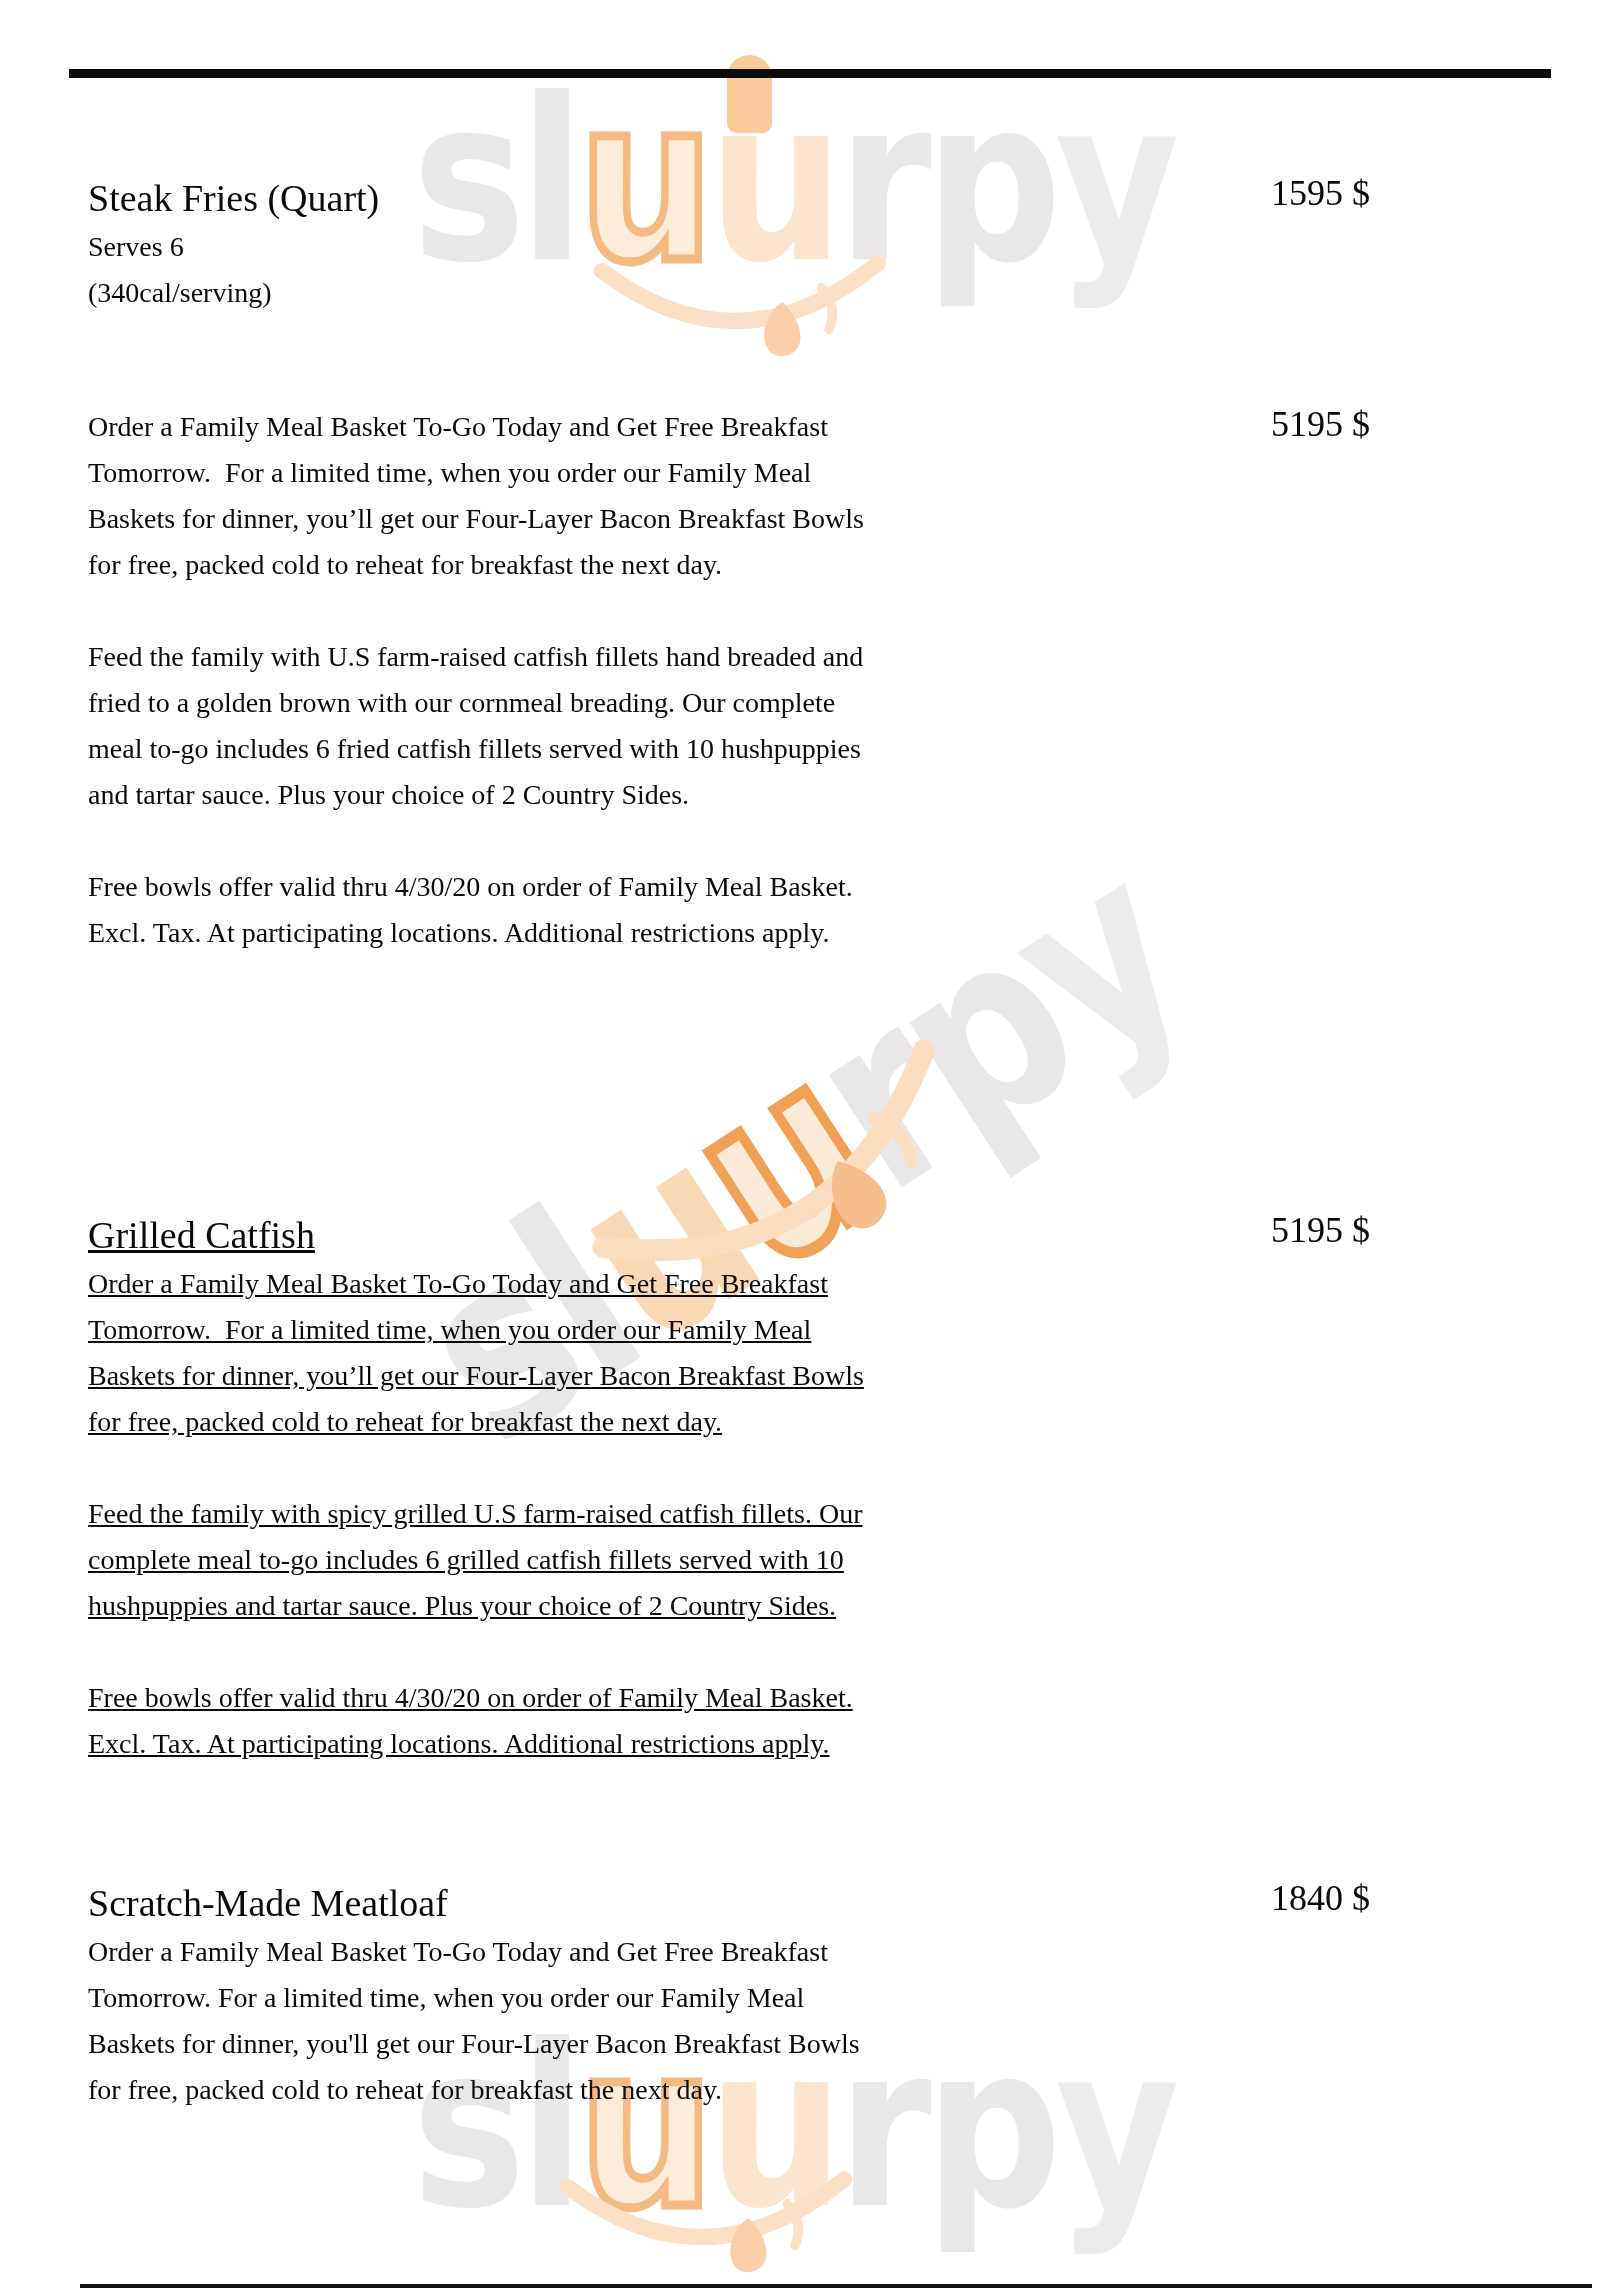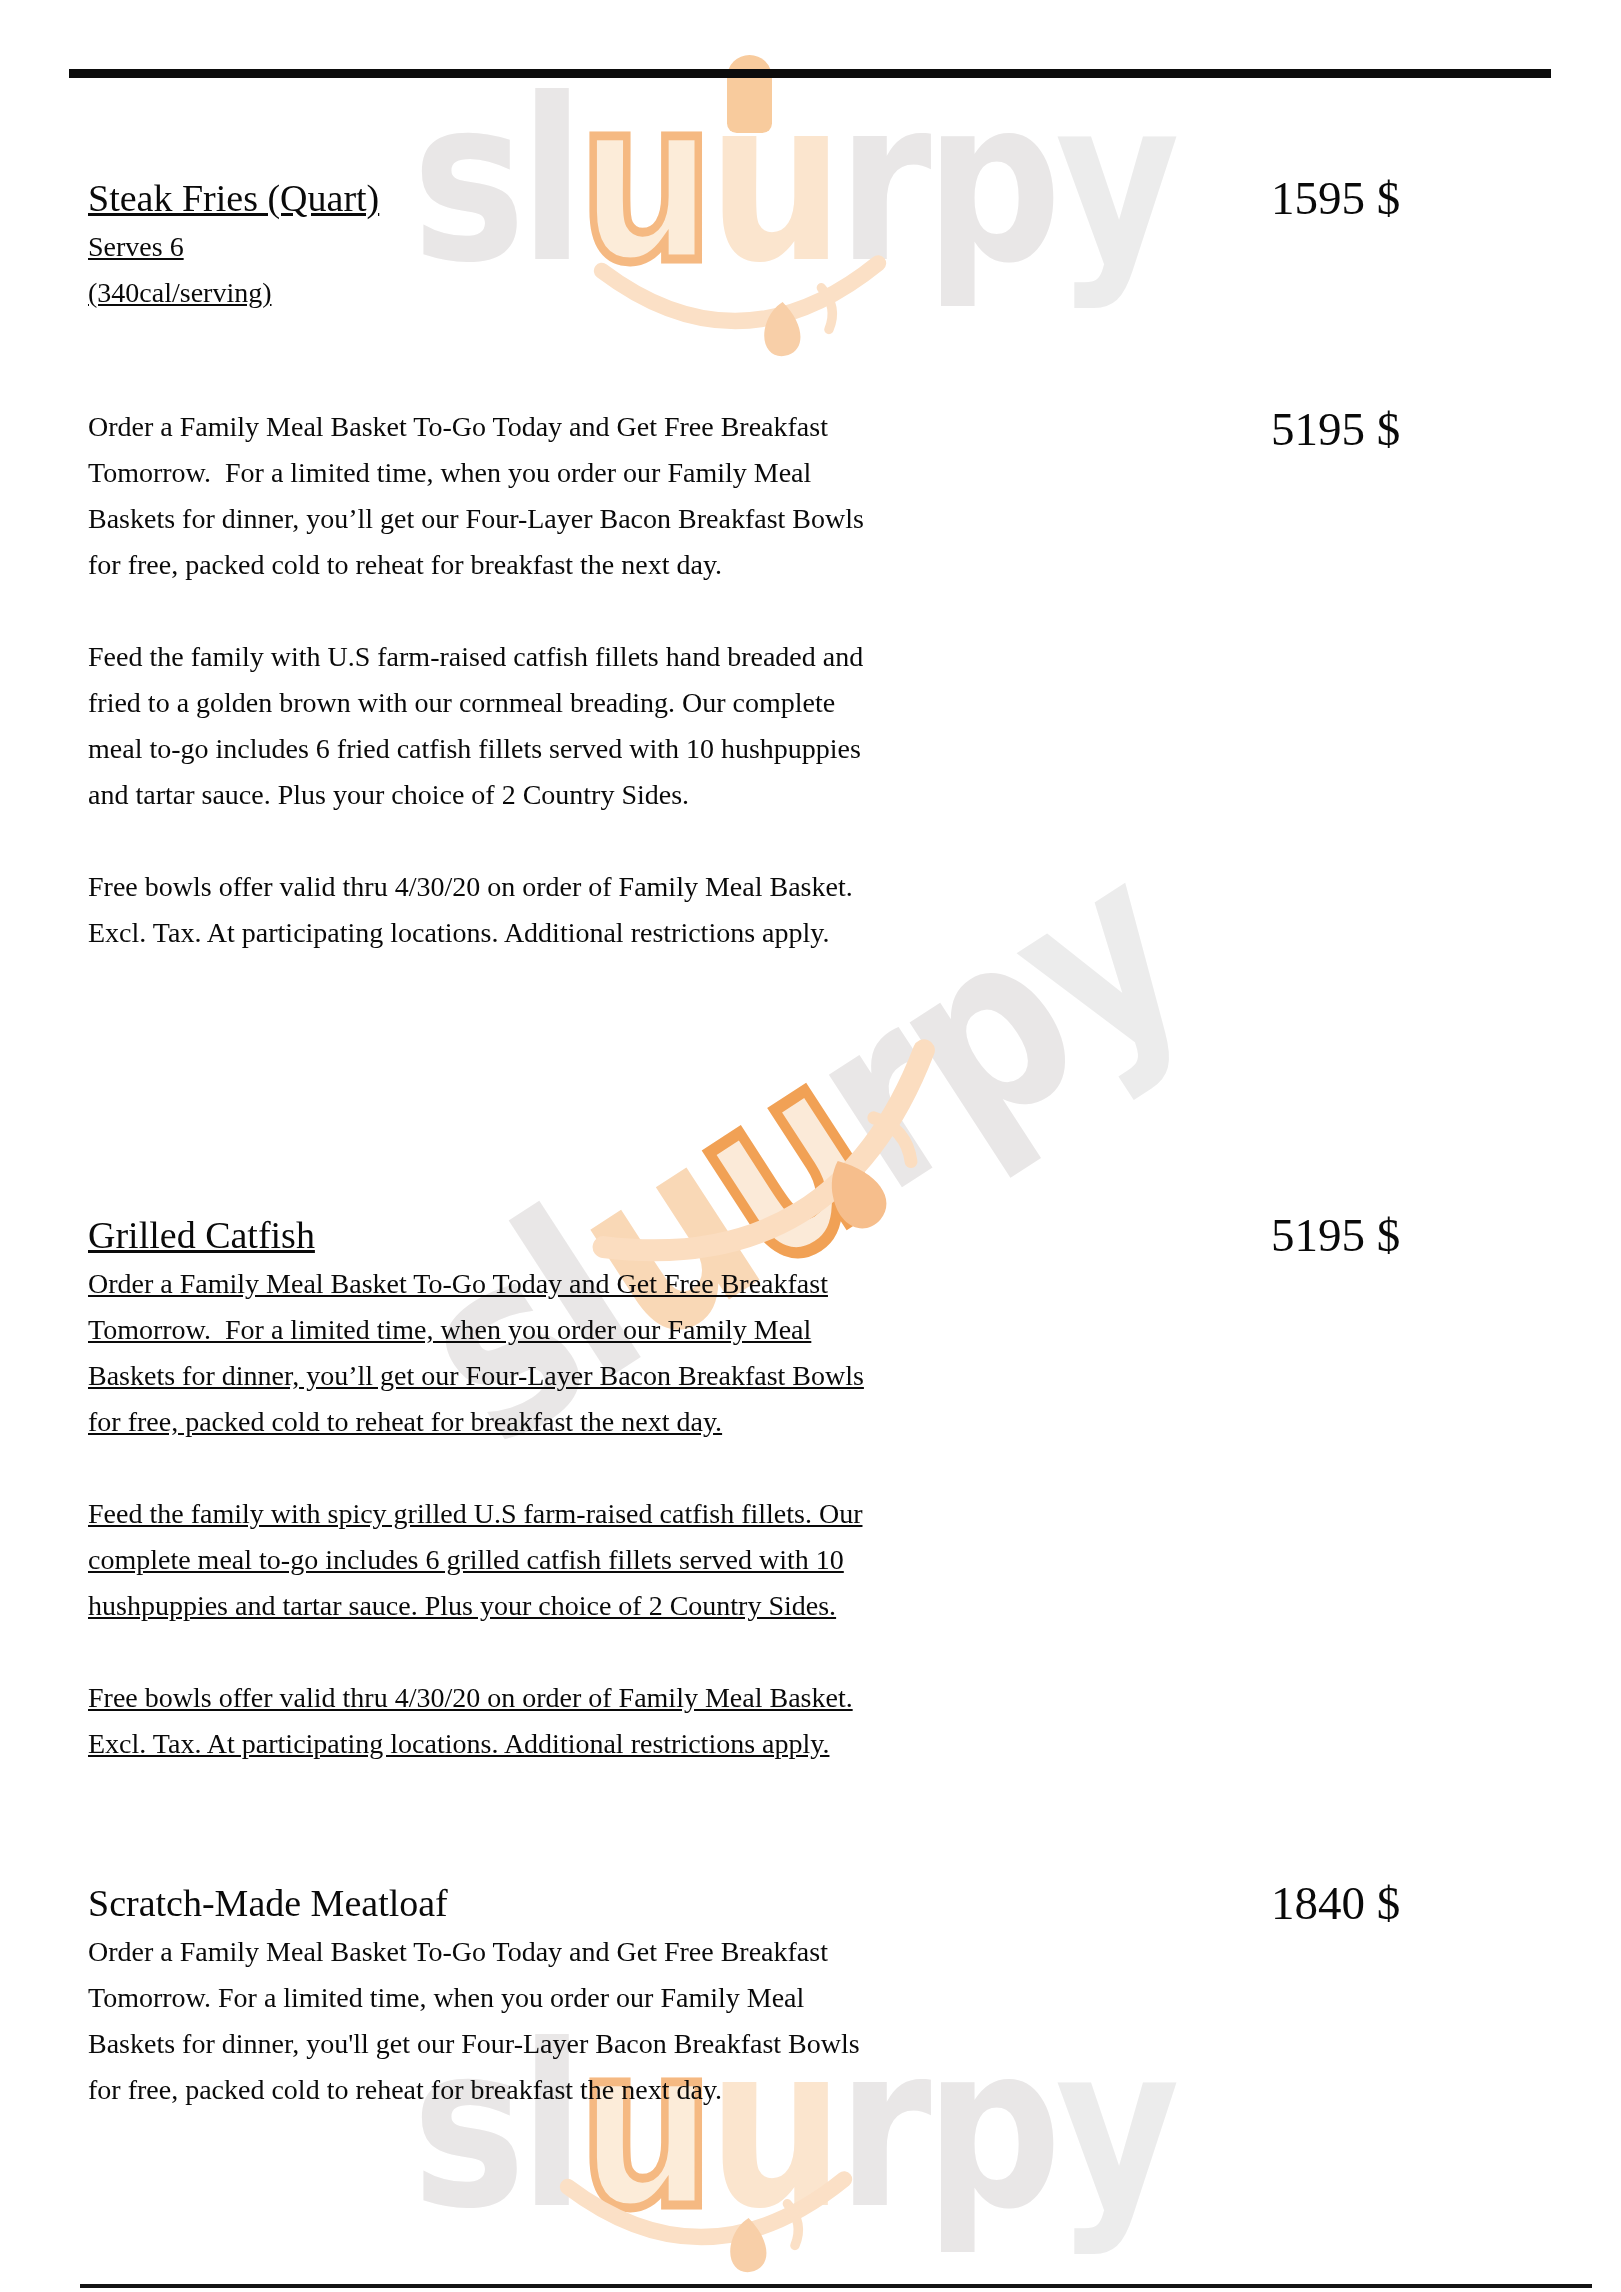--- a/index.html
+++ b/index.html
@@ -52,21 +52,21 @@
   
   .content { position:absolute; inset:0; z-index:3; }
   .item { position:absolute; left:88px; width:1451px; }
   .item-name {
     font-size:38px; line-height:51px; white-space:pre;
   }
   .item-desc {
     font-size:28px; line-height:46px; white-space:pre-wrap;
   }
   .item-price {
-    position:absolute; left:1183px; top:2px; font-size:47px; line-height:1;
+    position:absolute; left:1183px; top:2px; font-size:36px; line-height:1;
     white-space:nowrap;
   }
   
 
   .bottom-rule {
     position:absolute; left:80px; top:2284px; width:1512px; height:3.9px;
     background:#141414; z-index:3;
   }
 </style>
 </head>
@@ -103,21 +103,21 @@
       <path class="smile-stroke" d="M246 40 q 18 20 8 44" fill="none" stroke-width="10" stroke-linecap="round"></path>
     </svg>
 
     <div class="wm-tip"></div>
   </div>
 
   <div class="black-bar"></div>
 
   <div class="content">
 
-    <div class="item" style="top:173px;text-decoration:underline;">
+    <div class="item" style="top:173px;">
       <div class="item-name">Steak Fries (Quart)</div>
       <div class="item-desc">Serves 6
 (340cal/serving)</div>
       <div class="item-price">1595 $</div>
     </div>
 
     <div class="item" style="top:404px;">
       <div class="item-desc">Order a Family Meal Basket To-Go Today and Get Free Breakfast
 Tomorrow.  For a limited time, when you order our Family Meal
 Baskets for dinner, you’ll get our Four-Layer Bacon Breakfast Bowls

